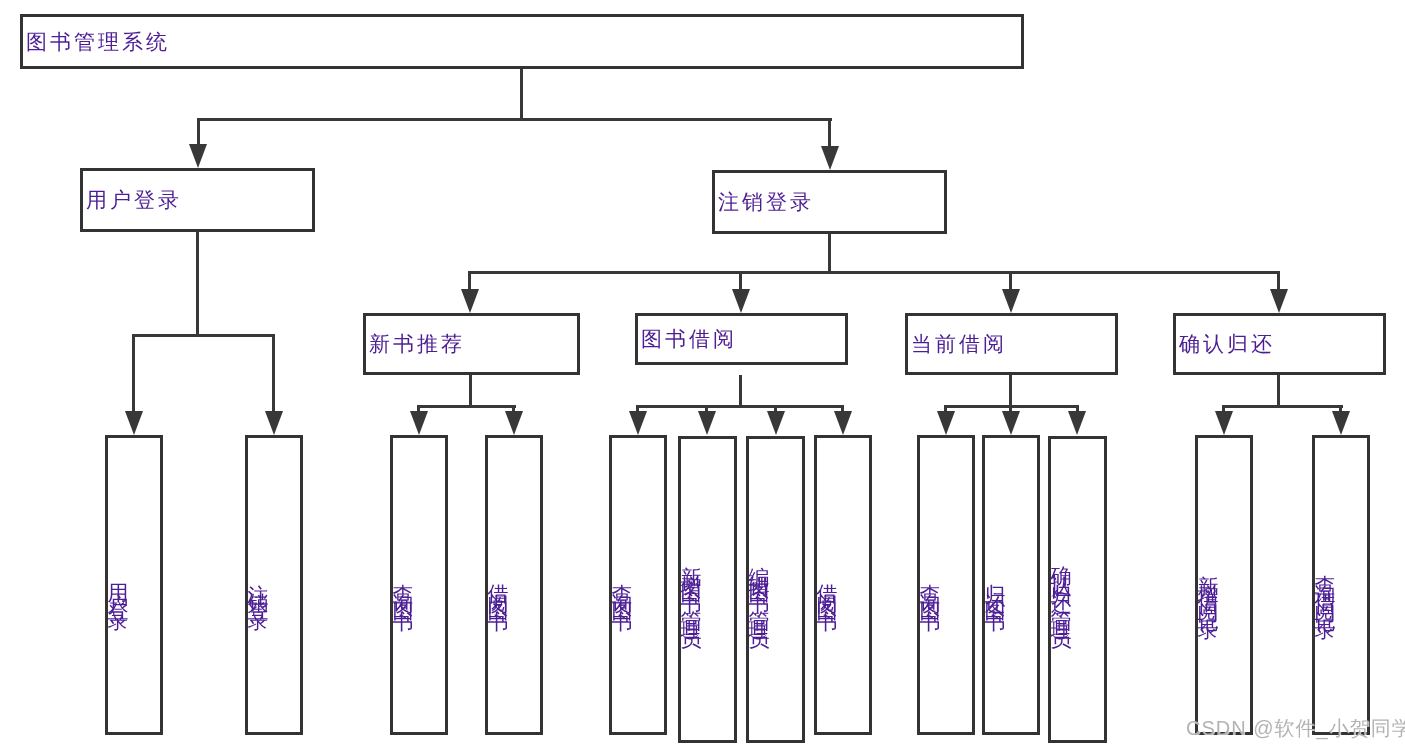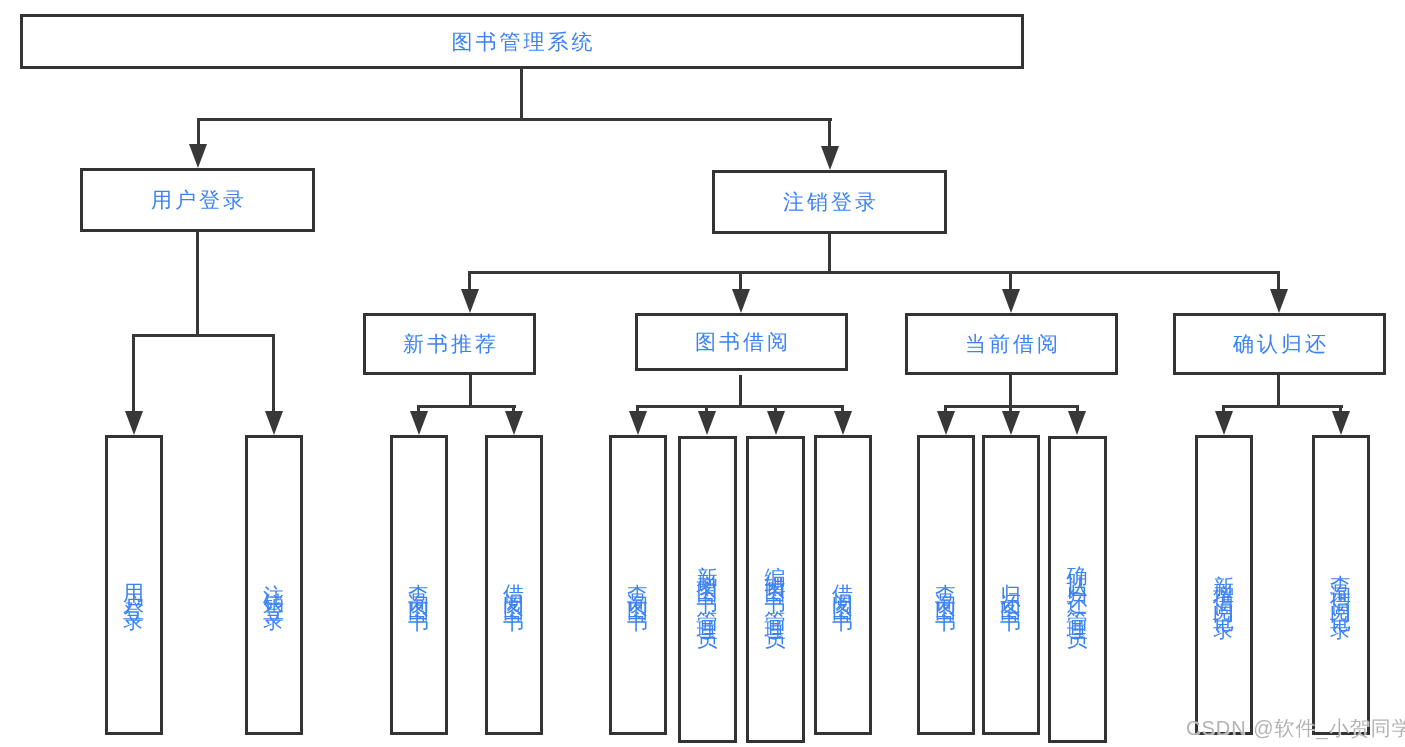--- a/index.html
+++ b/index.html
@@ -4,22 +4,22 @@
 <style>
   html, body { margin:0; padding:0; background:#ffffff; }
   .canvas {
     position:relative; width:1405px; height:747px; background:#ffffff;
     font-family:"Liberation Sans","DejaVu Sans",sans-serif; color:#333333;
     overflow:hidden;
   }
   .node {
     position:absolute; box-sizing:border-box;
     border:3px solid #333333; background:#ffffff;
-    display:flex; align-items:center; justify-content:center;
-    font-size:21px; color:#3b82f6; z-index:2;
+    display:flex; align-items:center; 
+    font-size:21px; color:#4c1d95; z-index:2;
   }
   .node.h span { letter-spacing:3px; text-indent:3px; white-space:nowrap; }
   .node.v span {
     writing-mode:vertical-rl; text-orientation:mixed;
     letter-spacing:9px; font-size:21px; line-height:1;
   }
   .vl { position:absolute; width:3px; background:#383838; z-index:1; }
   .hl { position:absolute; height:3px; background:#383838; z-index:1; }
   .arr {
     position:absolute; width:0; height:0; z-index:1;
@@ -72,24 +72,24 @@
     <div class="vl" style="left:468px;top:271px;height:22px"></div>
     <div class="vl" style="left:739px;top:271px;height:22px"></div>
     <div class="vl" style="left:1009px;top:271px;height:22px"></div>
     <div class="vl" style="left:1277px;top:271px;height:22px"></div>
     <div class="arr" style="left:461px;top:289px"></div>
     <div class="arr" style="left:732px;top:289px"></div>
     <div class="arr" style="left:1002px;top:289px"></div>
     <div class="arr" style="left:1270px;top:289px"></div>
   </div>
 
-  <div class="node h" style="left:363px;top:313px;width:173px;height:62px">
+  <div class="node h" style="left:363px;top:313px;width:217px;height:62px">
     <span>新书推荐</span>
   </div>
-  <div class="node h" style="left:635px;top:313px;width:213px;height:58px">
+  <div class="node h" style="left:635px;top:313px;width:213px;height:52px">
     <span>图书借阅</span>
   </div>
   <div class="node h" style="left:905px;top:313px;width:213px;height:62px">
     <span>当前借阅</span>
   </div>
   <div class="node h" style="left:1173px;top:313px;width:213px;height:62px">
     <span>确认归还</span>
   </div>
 
   <div>

